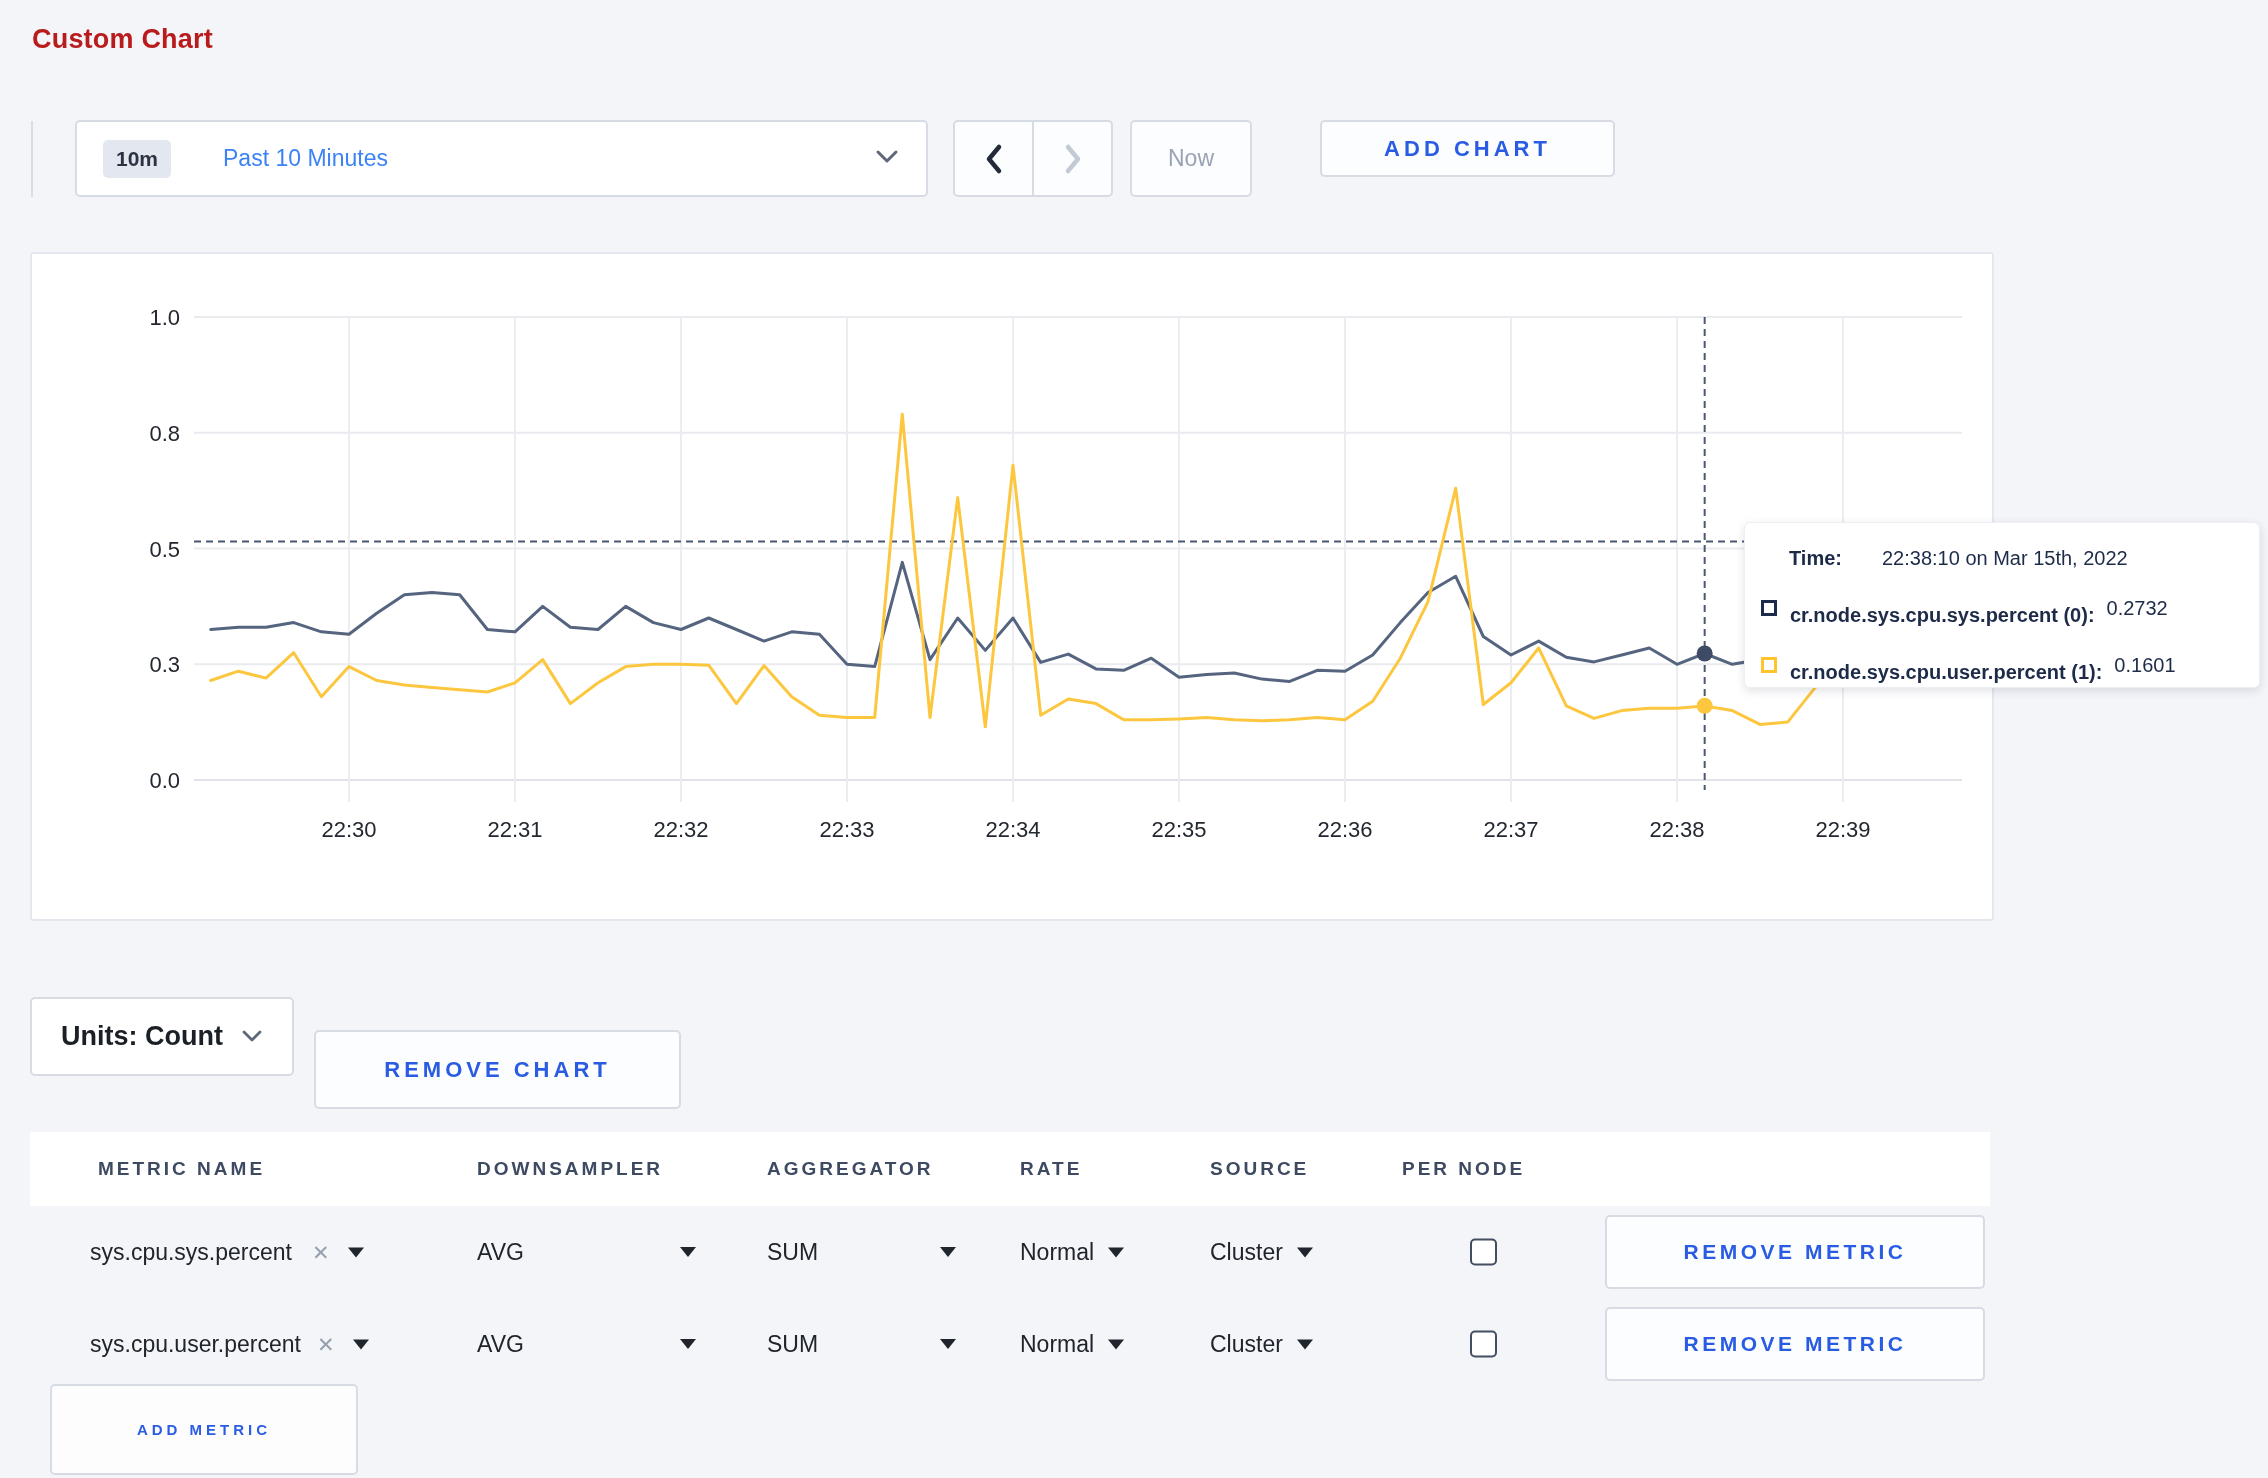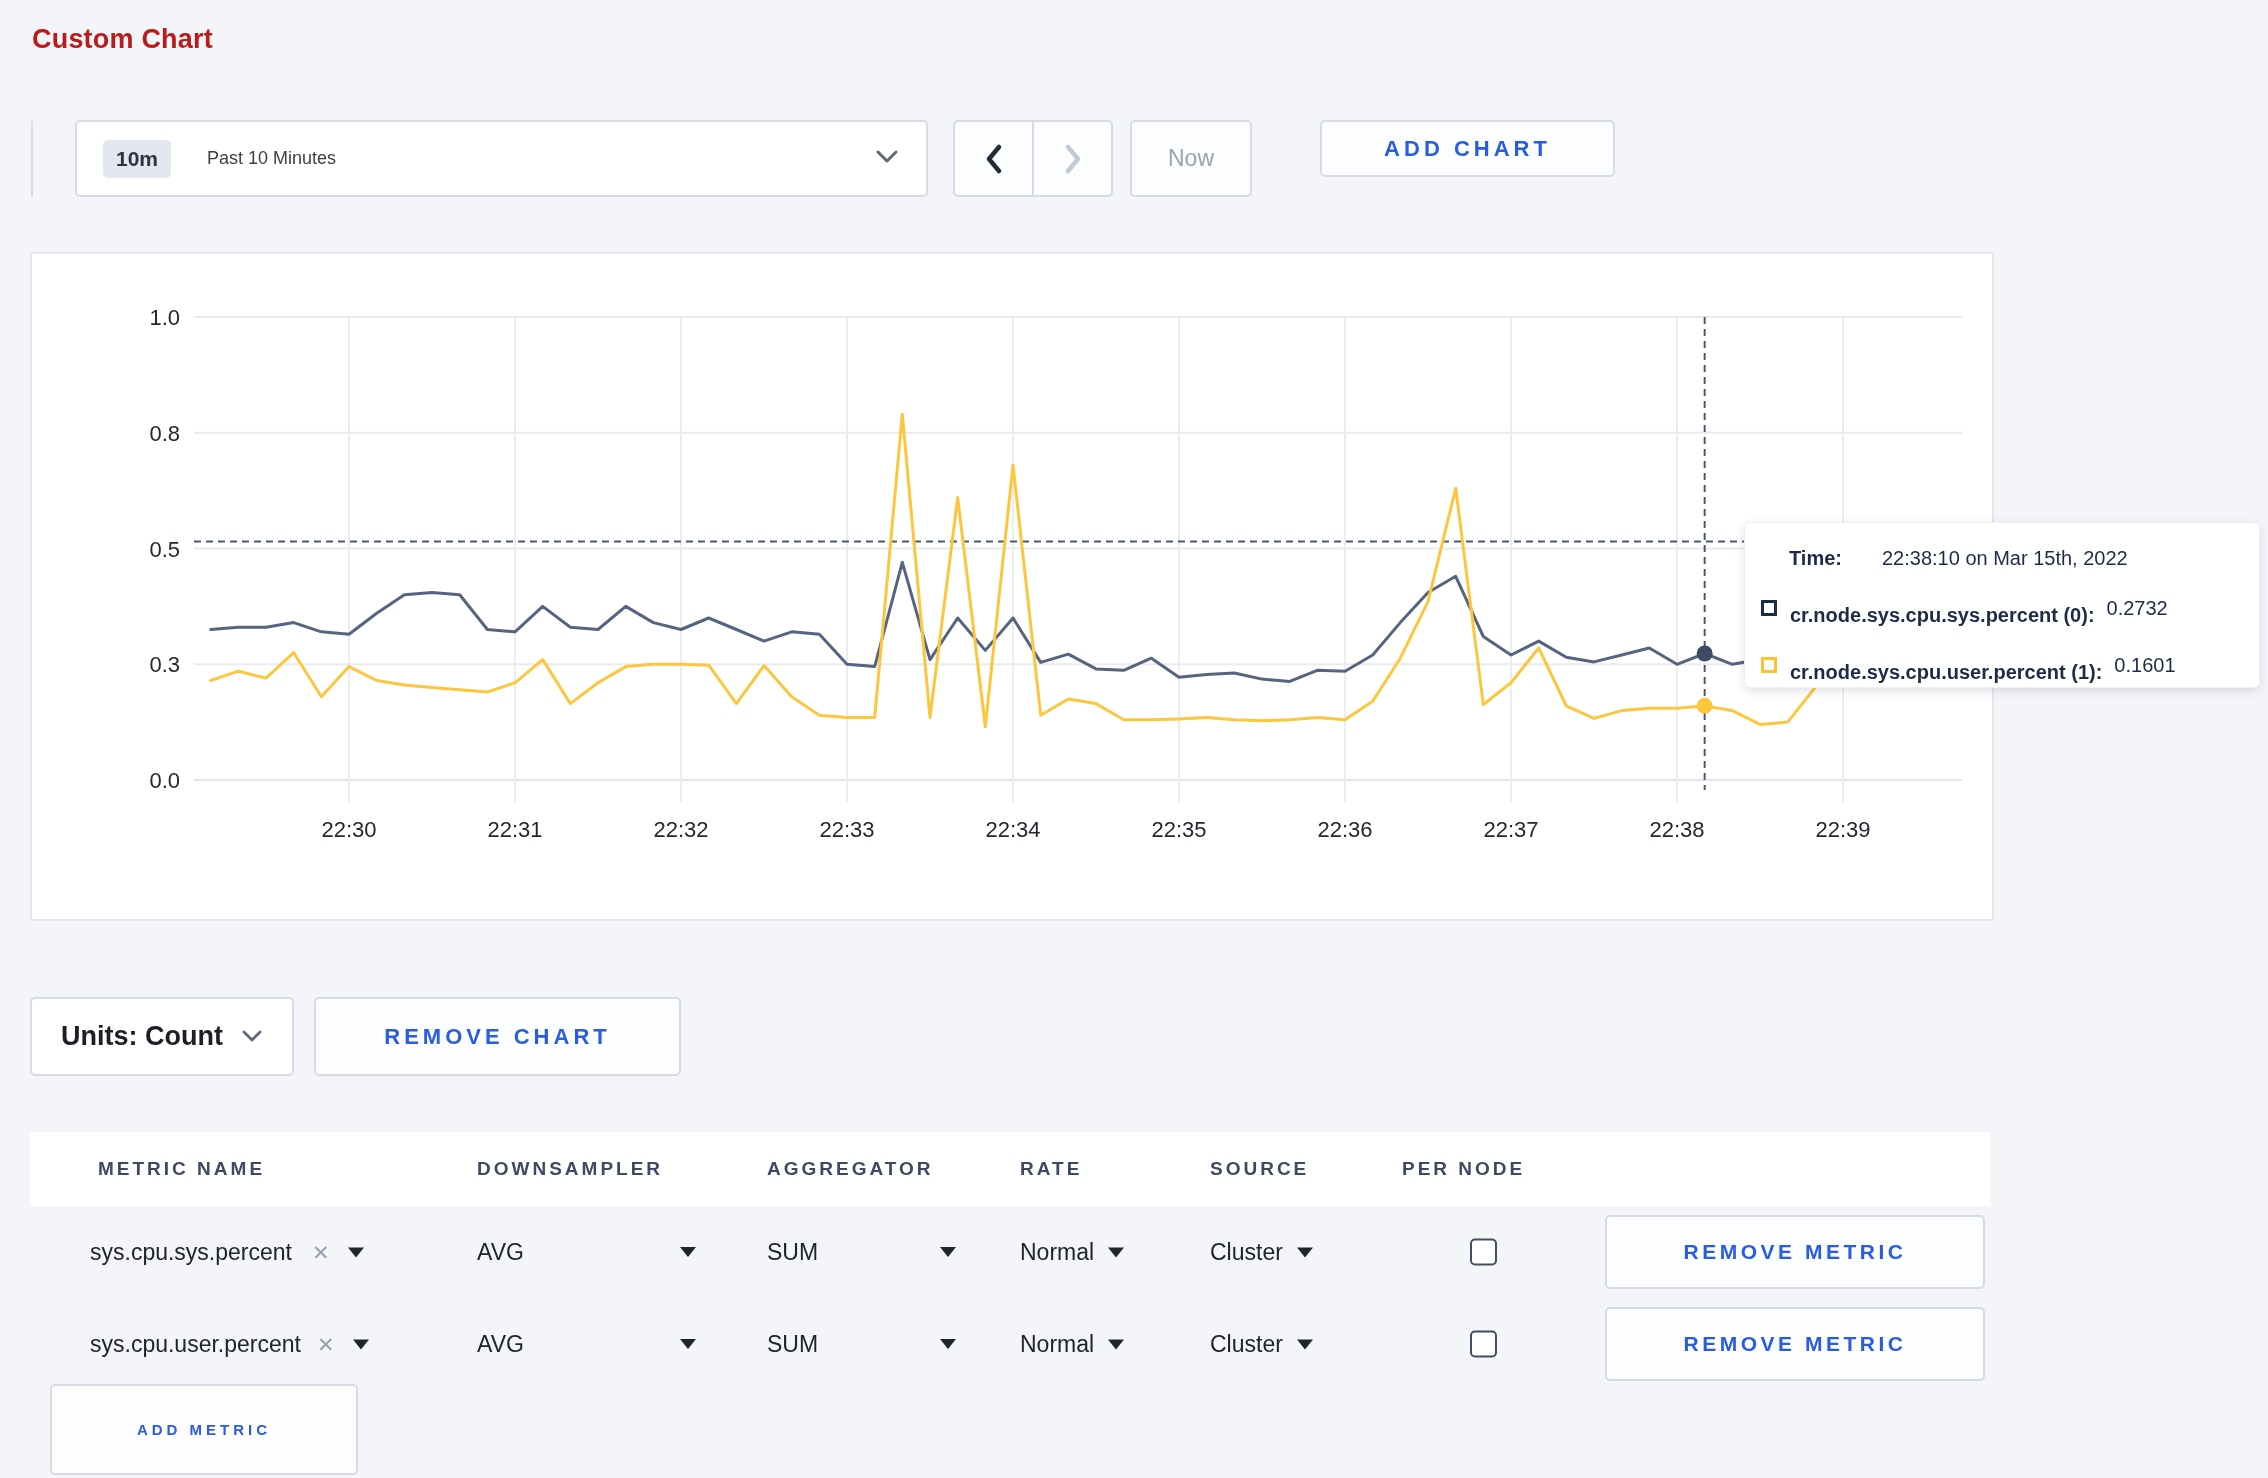--- a/index.html
+++ b/index.html
@@ -22,21 +22,21 @@
   .toolbar-divider{position:absolute;left:31px;top:121px;width:2px;height:76px;background:#d9dde5;}
   .btnish{
     box-sizing:border-box;border:2px solid #d6dbe4;border-radius:5px;
     background:#fcfdfe;display:flex;align-items:center;cursor:pointer;
   }
   .time-selector{left:75px;top:120px;width:853px;height:77px;padding:6px 26px;background:#ffffff;}
   .time-badge{
     background:#e2e7f0;border-radius:5px;padding:7px 13px;
     font-size:21px;font-weight:bold;color:#2c3442;
   }
-  .time-label{margin-left:36px;font-size:18px;color:#404040;}
+  .time-label{margin-left:52px;font-size:23px;color:#3b82f6;}
   .chev-down{margin-left:auto;}
   .nav-group{left:953px;top:120px;width:160px;height:77px;padding:0;}
   .nav-half{flex:1;height:100%;display:flex;align-items:center;justify-content:center;}
   .nav-half + .nav-half{border-left:2px solid #d6dbe4;}
   .now-button{left:1130px;top:120px;width:122px;height:77px;justify-content:center;
     font-size:23px;color:#9aa3b3;}
   .add-chart-button{left:1320px;top:120px;width:295px;height:57px;justify-content:center;
     font-size:22px;font-weight:bold;letter-spacing:4px;color:#2a5ce3;}
 
   
@@ -60,21 +60,21 @@
   .tt-time-label{font-weight:bold;}
   .tt-time-value{margin-left:16px;}
   .tt-series-row{display:flex;align-items:center;}
   .tt-swatch{width:16px;height:16px;box-sizing:border-box;border:3px solid;background:#fff;margin-right:13px;flex:none;}
   .tt-name{font-weight:bold;margin-top:15px;}
   .tt-value{margin-left:12px;}
 
   
   .units-button{left:30px;top:997px;width:264px;height:79px;justify-content:center;background:#ffffff;
     font-size:27px;font-weight:bold;color:#1b1f26;gap:18px;}
-  .remove-chart-button{left:314px;top:997px;width:367px;height:79px;justify-content:center;
+  .remove-chart-button{left:314px;top:1030px;width:367px;height:79px;justify-content:center;
     font-size:22px;font-weight:bold;letter-spacing:4px;color:#2a5ce3;}
 
   
   .table-header{
     position:absolute;left:30px;top:1132px;width:1960px;height:74px;background:#ffffff;
   }
   .th-label{
     position:absolute;top:50%;transform:translateY(-50%);
     font-size:19px;font-weight:bold;letter-spacing:3px;color:#3e4a61;white-space:nowrap;
   }

